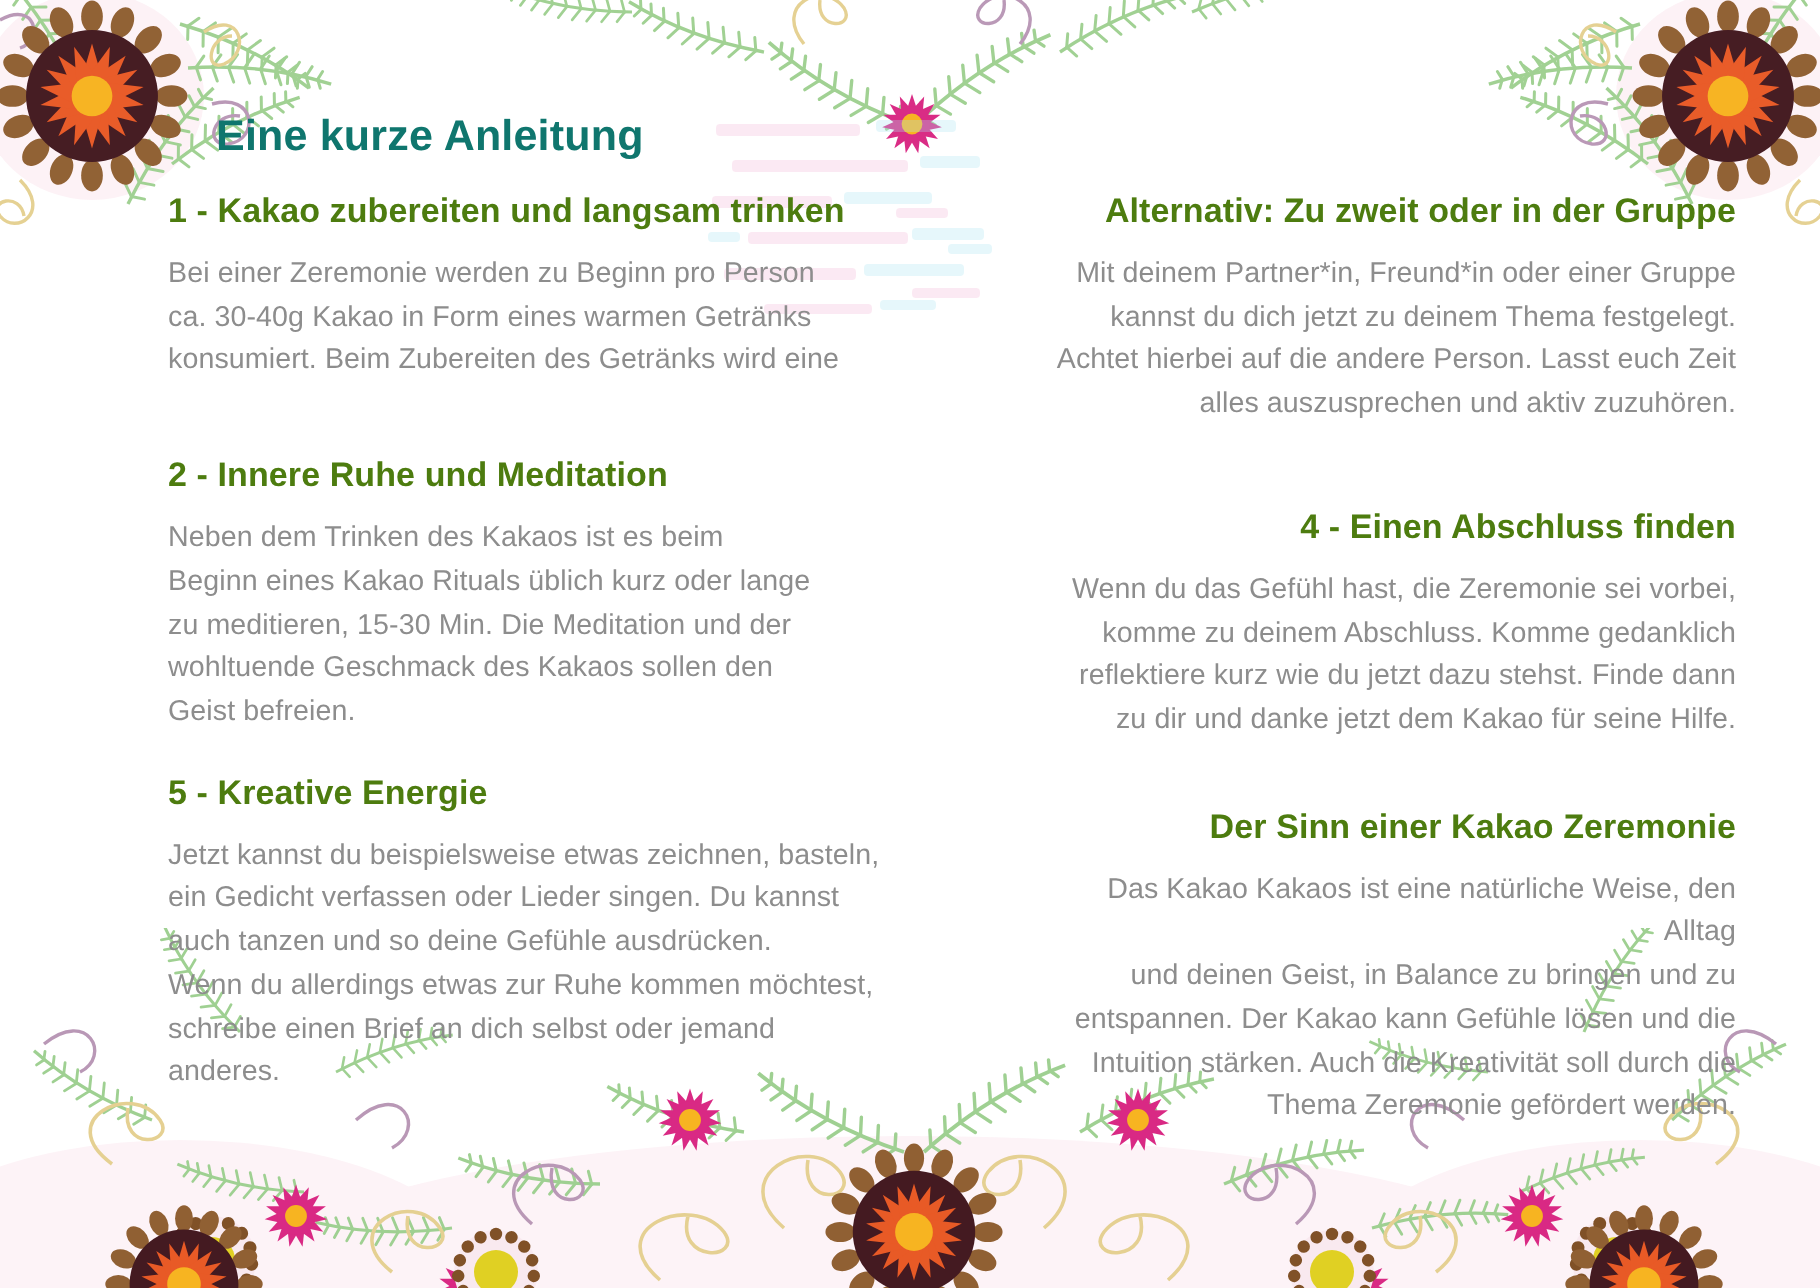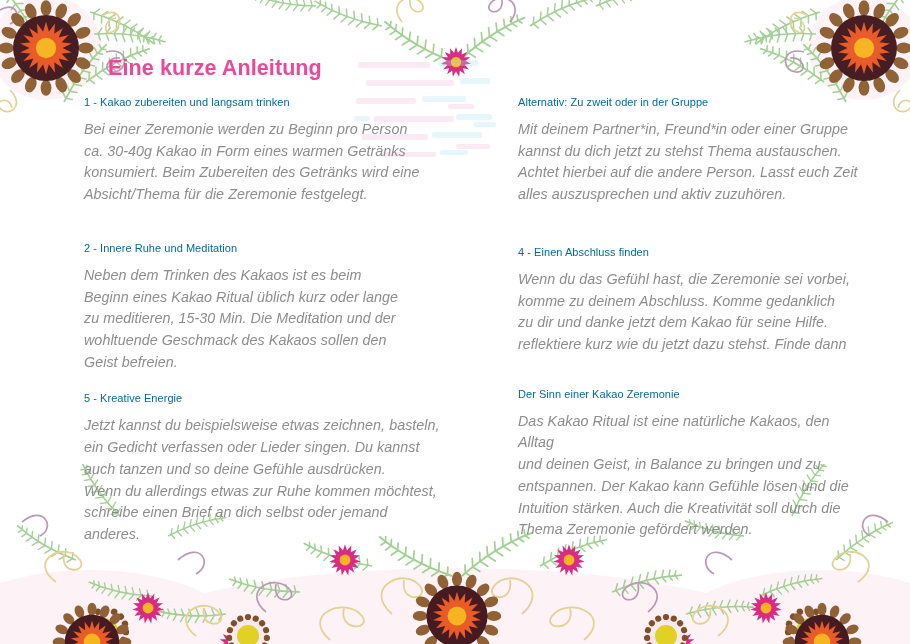--- a/index.html
+++ b/index.html
@@ -41,47 +41,47 @@
     width: 910px;
     height: 644px;
   }
 
   #page-title {
     position: absolute;
     left: 108px;
     top: 42px;
     font-size: 21.5px;
     font-weight: bold;
-    color: #ec4899;
+    color: #0f766e;
     letter-spacing: 0.1px;
   }
 
   .column { position: absolute; top: 96px; }
   #column-left  { left: 84px;  width: 360px; }
-  #column-right { left: 518px; width: 350px; }
+  #column-right { left: 518px; width: 350px; text-align: right; }
 
   .section { margin-bottom: 30px; }
   .section:last-child { margin-bottom: 0; }
 
   .section-heading {
-    font-size: 11px;
-    font-weight: normal;
-    color: #0369a1;
+    font-size: 17px;
+    font-weight: bold;
+    color: #4d7c0f;
     margin: 0 0 11px 0;
     letter-spacing: 0.05px;
   }
 
   .section-body {
     font-size: 14.3px;
     line-height: 1.52;
     color: #8d8d8d;
     margin: 0;
     letter-spacing: 0.05px;
   }
-  .section-body .ln { display: block; font-style: italic; }
+  .section-body .ln { display: block; }
 
   
   #column-left  .section:nth-child(1) { margin-bottom: 36px; }
   #column-left  .section:nth-child(2) { margin-bottom: 19px; }
   #column-right .section:nth-child(1) { margin-bottom: 40px; }
   #column-right .section:nth-child(2) { margin-bottom: 32px; margin-top: 33px; }
 </style>
 </head>
 <body>
 
@@ -556,29 +556,28 @@
     <h1 id="page-title">Eine kurze Anleitung</h1>
 
     <div class="column" id="column-left">
 
       <section class="section">
         <h2 class="section-heading">1 - Kakao zubereiten und langsam trinken</h2>
         <p class="section-body">
           <span class="ln">Bei einer Zeremonie werden zu Beginn pro Person</span>
           <span class="ln">ca. 30-40g Kakao in Form eines warmen Getränks</span>
           <span class="ln">konsumiert. Beim Zubereiten des Getränks wird eine</span>
-          <span class="ln">Absicht/Thema für die Zeremonie festgelegt.</span>
         </p>
       </section>
 
       <section class="section">
         <h2 class="section-heading">2 - Innere Ruhe und Meditation</h2>
         <p class="section-body">
           <span class="ln">Neben dem Trinken des Kakaos ist es beim</span>
-          <span class="ln">Beginn eines Kakao Ritual üblich kurz oder lange</span>
+          <span class="ln">Beginn eines Kakao Rituals üblich kurz oder lange</span>
           <span class="ln">zu meditieren, 15-30 Min. Die Meditation und der</span>
           <span class="ln">wohltuende Geschmack des Kakaos sollen den</span>
           <span class="ln">Geist befreien.</span>
         </p>
       </section>
 
       <section class="section">
         <h2 class="section-heading">5 - Kreative Energie</h2>
         <p class="section-body">
           <span class="ln">Jetzt kannst du beispielsweise etwas zeichnen, basteln,</span>
@@ -590,40 +589,40 @@
       </section>
 
     </div>
 
     <div class="column" id="column-right">
 
       <section class="section">
         <h2 class="section-heading">Alternativ: Zu zweit oder in der Gruppe</h2>
         <p class="section-body">
           <span class="ln">Mit deinem Partner*in, Freund*in oder einer Gruppe</span>
-          <span class="ln">kannst du dich jetzt zu stehst Thema austauschen.</span>
+          <span class="ln">kannst du dich jetzt zu deinem Thema festgelegt.</span>
           <span class="ln">Achtet hierbei auf die andere Person. Lasst euch Zeit</span>
           <span class="ln">alles auszusprechen und aktiv zuzuhören.</span>
         </p>
       </section>
 
       <section class="section">
         <h2 class="section-heading">4 - Einen Abschluss finden</h2>
         <p class="section-body">
           <span class="ln">Wenn du das Gefühl hast, die Zeremonie sei vorbei,</span>
           <span class="ln">komme zu deinem Abschluss. Komme gedanklich</span>
+          <span class="ln">reflektiere kurz wie du jetzt dazu stehst. Finde dann</span>
           <span class="ln">zu dir und danke jetzt dem Kakao für seine Hilfe.</span>
-          <span class="ln">reflektiere kurz wie du jetzt dazu stehst. Finde dann</span>
         </p>
       </section>
 
       <section class="section">
         <h2 class="section-heading">Der Sinn einer Kakao Zeremonie</h2>
         <p class="section-body">
-          <span class="ln">Das Kakao Ritual ist eine natürliche Kakaos, den Alltag</span>
+          <span class="ln">Das Kakao Kakaos ist eine natürliche Weise, den Alltag</span>
           <span class="ln">und deinen Geist, in Balance zu bringen und zu</span>
           <span class="ln">entspannen. Der Kakao kann Gefühle lösen und die</span>
           <span class="ln">Intuition stärken. Auch die Kreativität soll durch die</span>
           <span class="ln">Thema Zeremonie gefördert werden.</span>
         </p>
       </section>
 
     </div>
   </div>
 </div>

